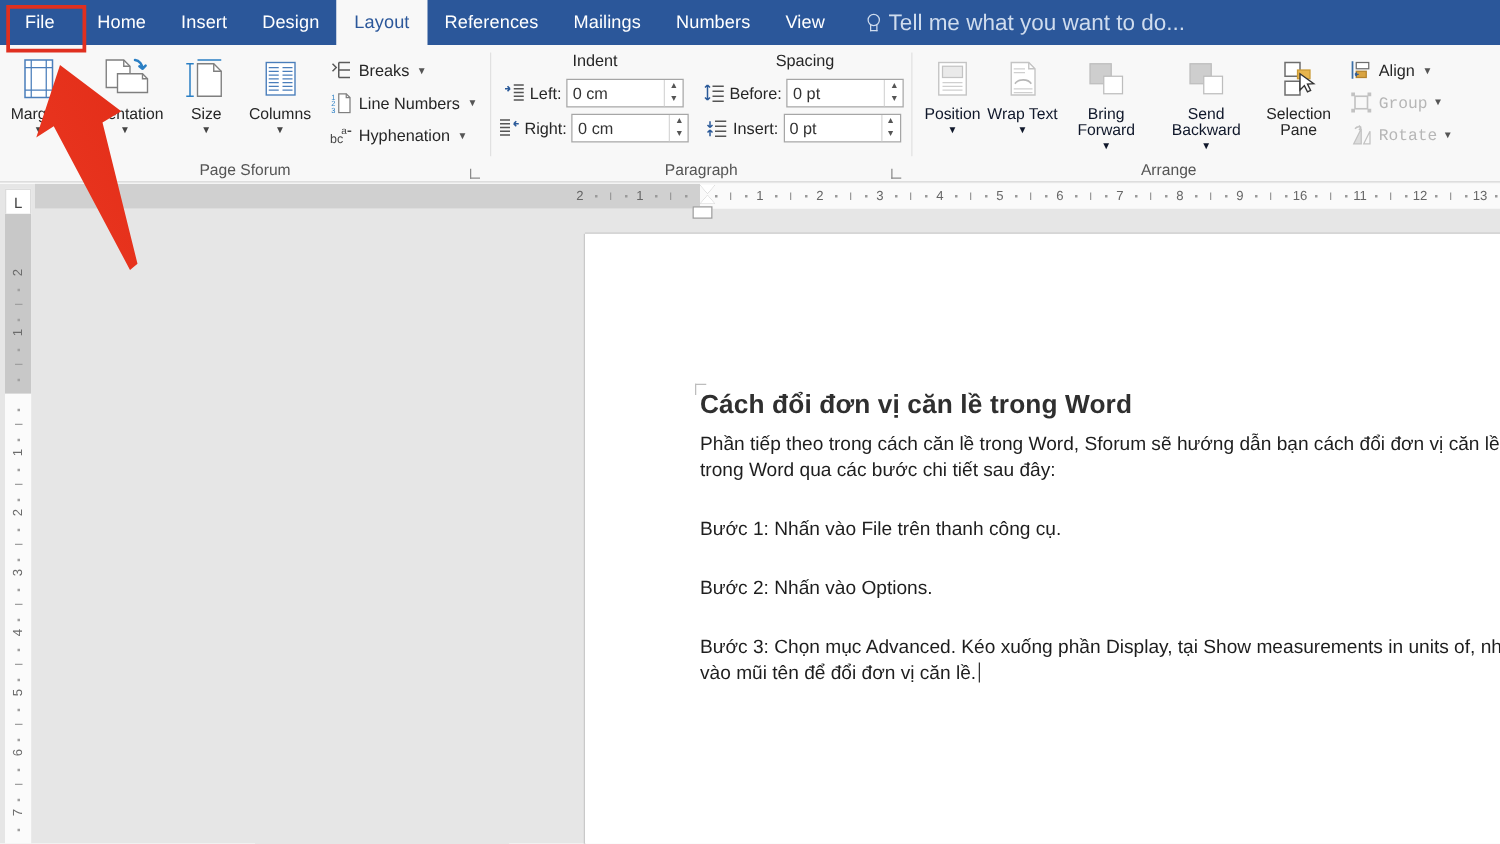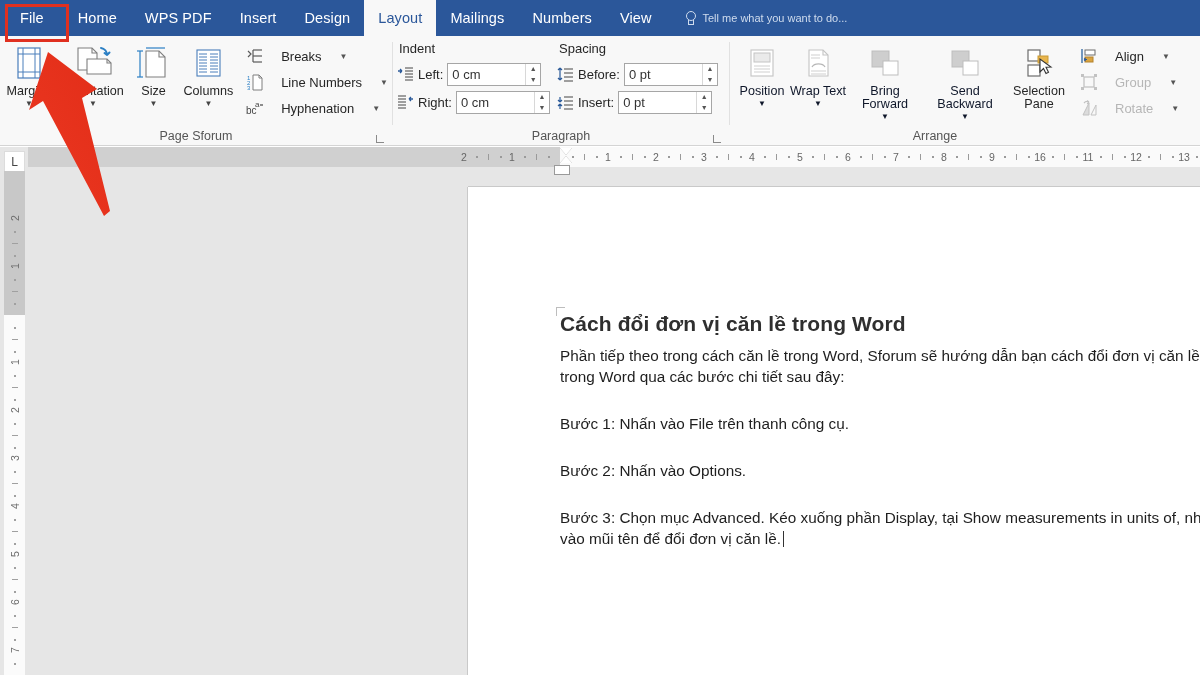--- a/index.html
+++ b/index.html
@@ -33,21 +33,21 @@
   }
   .tab.file { padding: 0 20px; }
   .tab.active {
     background: #f8f8f8;
     color: #2b579a;
   }
   .tellme {
     display: flex; align-items: center; gap: 7px;
     padding: 0 12px 0 18px;
     color: #cfdcee;
-    font-size: 11px;
+    font-size: 18px;
     white-space: nowrap;
   }
   .bulb { display: inline-block; width: 12px; height: 15px; position: relative; }
   .bulb::before {
     content: ""; position: absolute; left: 2px; top: 0;
     width: 8px; height: 8px; border: 1.3px solid #cfdcee; border-radius: 50%;
   }
   .bulb::after {
     content: ""; position: absolute; left: 4px; top: 9px;
     width: 4px; height: 4px; border: 1.3px solid #cfdcee; border-top: none;
@@ -102,31 +102,31 @@
   }
   .bigbtn .lab.two { white-space: normal; width: 62px; }
   .caret {
     font-size: 8px; color: #444; line-height: 10px; margin-top: 1px;
   }
   .bigbtn.disabled .lab, .bigbtn.disabled .caret { color: #0f172a; }
 
   
   .smallcol { display: flex; flex-direction: column; padding-top: 4px; gap: 2px; }
   .smallbtn {
-    display: flex; align-items: center; gap: 17px;
+    display: flex; align-items: center; gap: 5px;
     height: 24px; padding: 0 4px;
     font-size: 13px; color: #262626;
     white-space: nowrap; cursor: default;
   }
-  .smallbtn.disabled { color: #b6b6b6; }
+  .smallbtn.disabled { color: #b6b6b6; font-family: Liberation Mono, monospace; }
   .smallbtn .sico { width: 18px; height: 18px; flex: 0 0 18px; position: relative; }
   .smallbtn .scaret { font-size: 8px; color: #555; margin-left: 1px; }
 
   
-  .pg-col { display: flex; flex-direction: column; }
+  .pg-col { display: flex; flex-direction: column; align-items: center; }
   .pg-head {
     font-size: 13px; color: #262626; padding: 3px 0 4px 6px;
   }
   .pg-row { display: flex; align-items: center; height: 28px; gap: 4px; padding-left: 4px; }
   .pg-ico { width: 17px; height: 16px; position: relative; flex: 0 0 17px; }
   .pg-lab { font-size: 13px; color: #262626; white-space: nowrap; }
   .spin {
     display: flex; align-items: stretch;
     height: 23px; width: 94px;
     border: 1px solid #a6a6a6; background: #fff;
@@ -244,24 +244,24 @@
   .anno-arrow { position: absolute; left: 0; top: 0; pointer-events: none; }
 </style>
 </head>
 <body>
 
 <div id="app">
 
   <div class="tabbar">
     <div class="tab file">File</div>
     <div class="tab">Home</div>
-    <div class="tab">WPS PDF</div>
     <div class="tab">Insert</div>
     <div class="tab">Design</div>
     <div class="tab active">Layout</div>
+    <div class="tab">References</div>
     <div class="tab">Mailings</div>
     <div class="tab">Numbers</div>
     <div class="tab">View</div>
     <div class="tellme">
       <span class="bulb"></span>
       <span>Tell me what you want to do...</span>
     </div>
   </div>
 
   <div class="ribbon">

